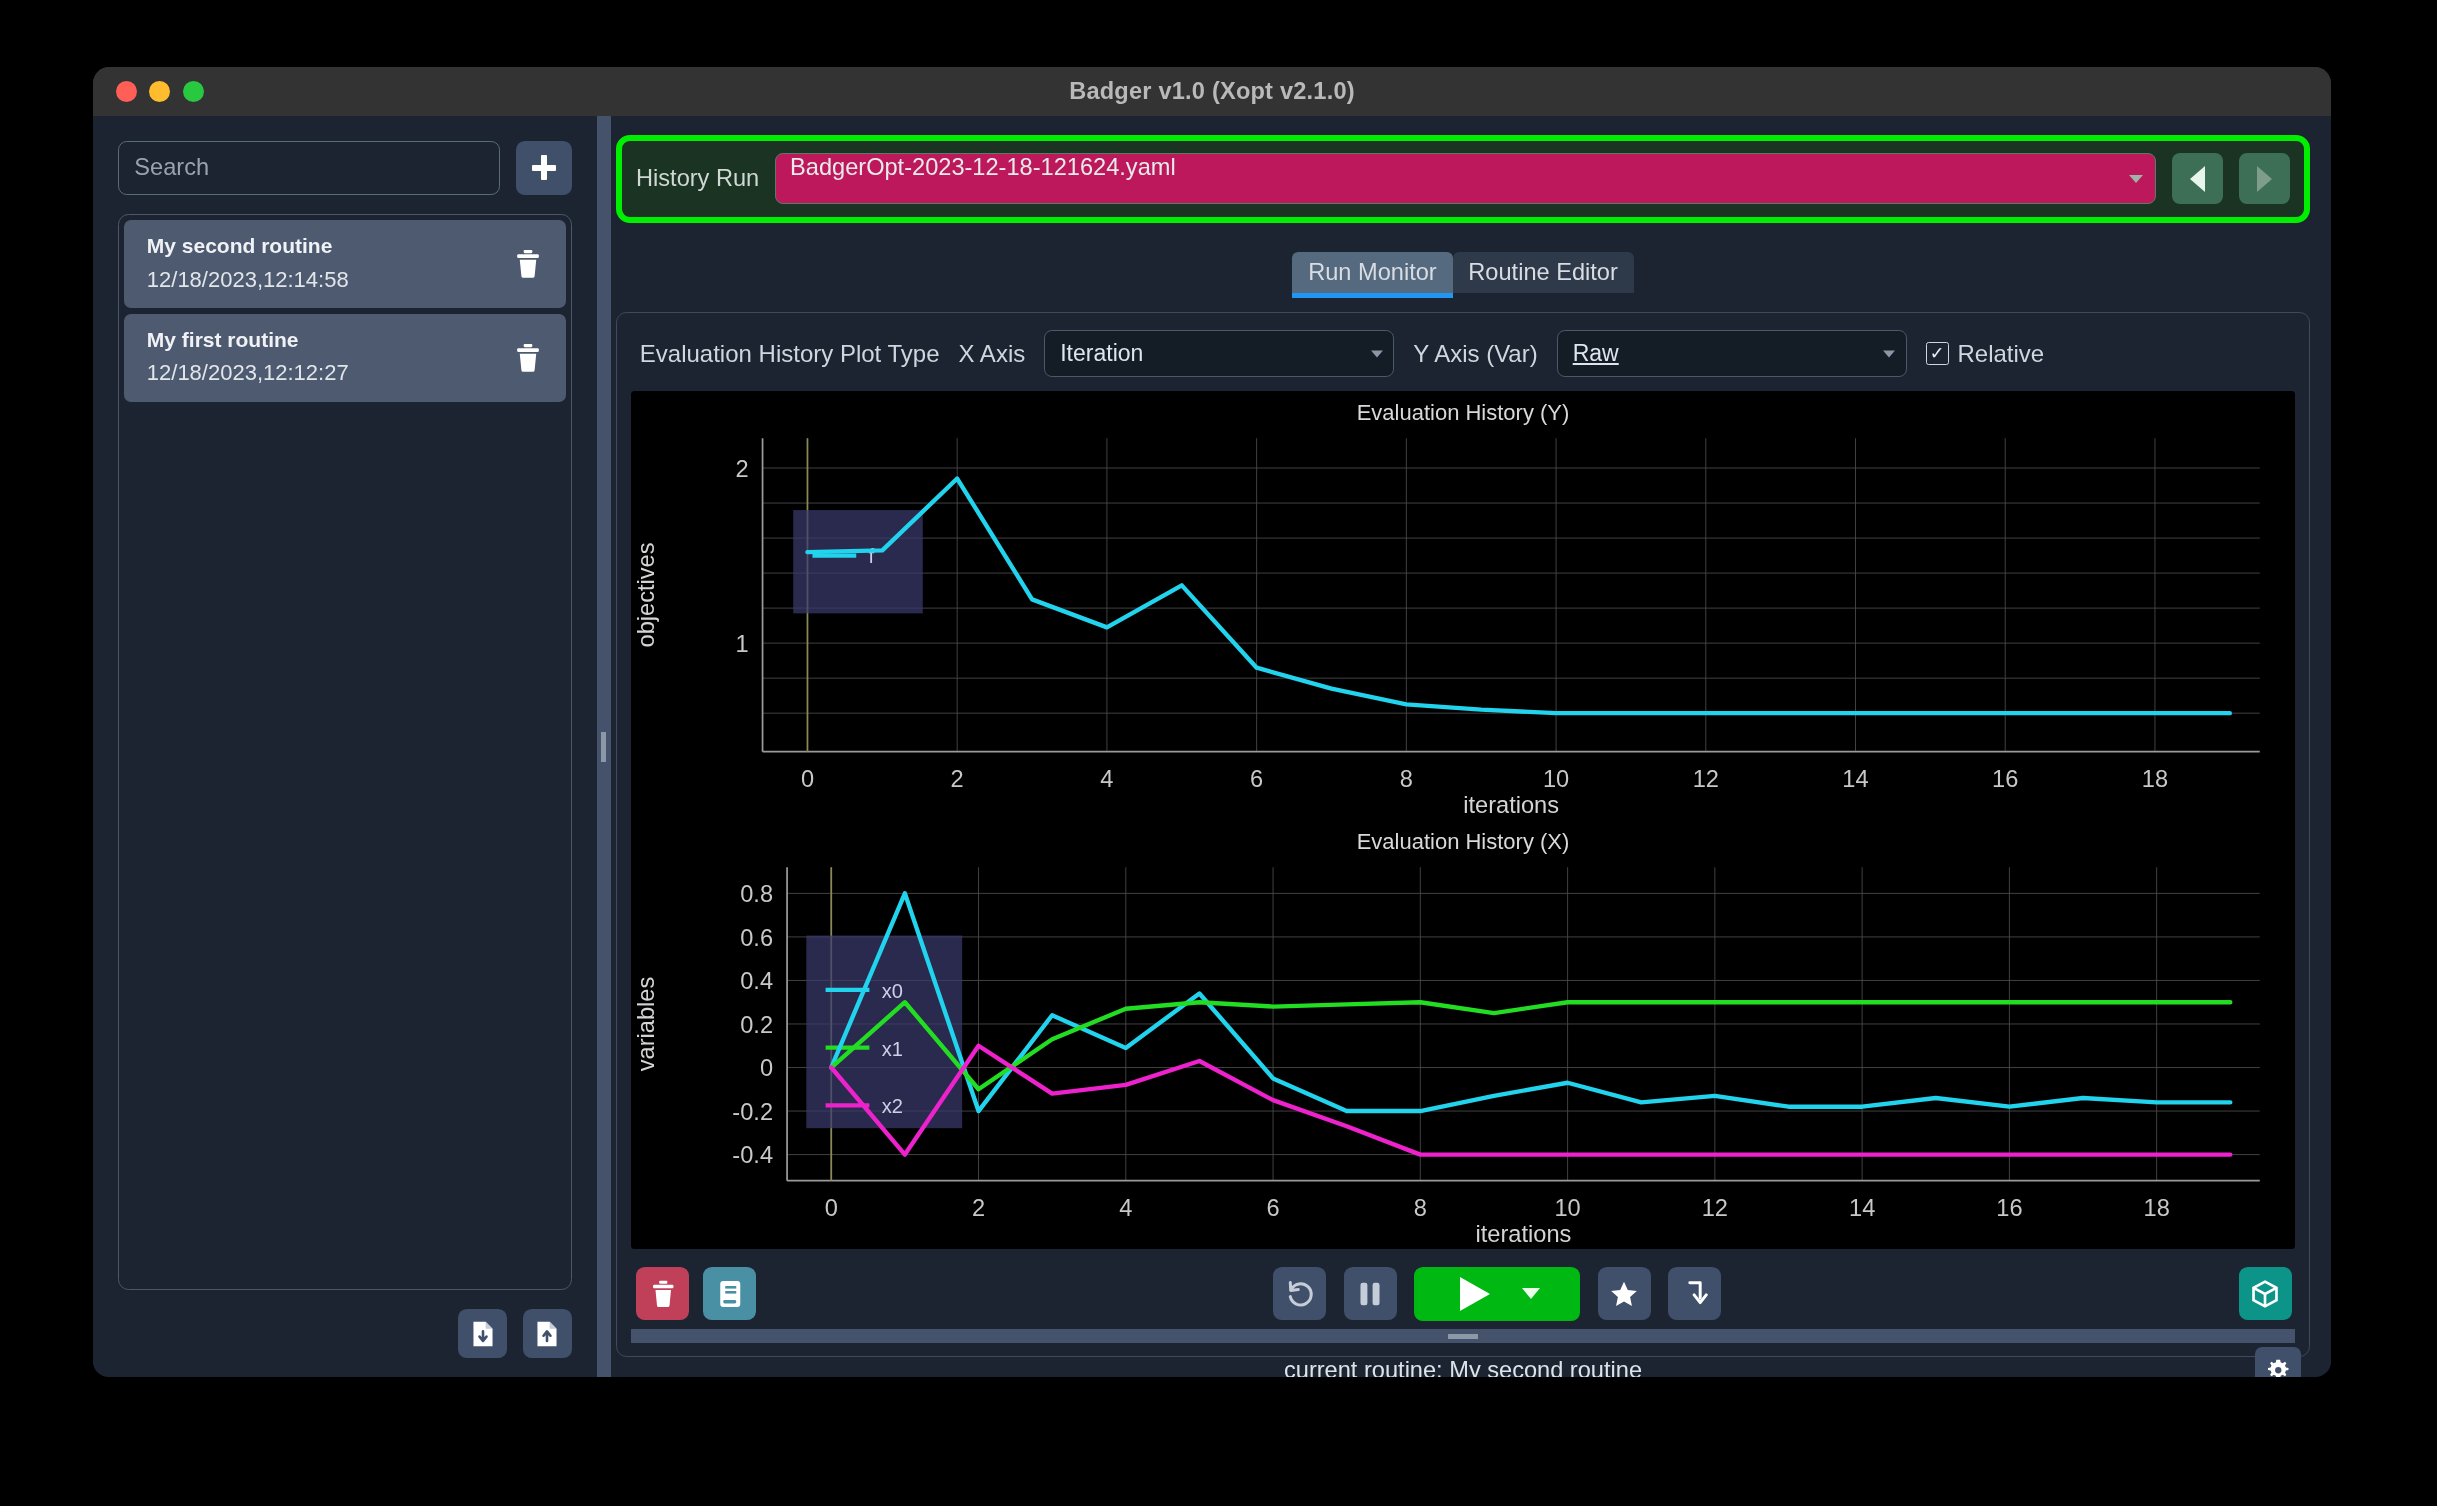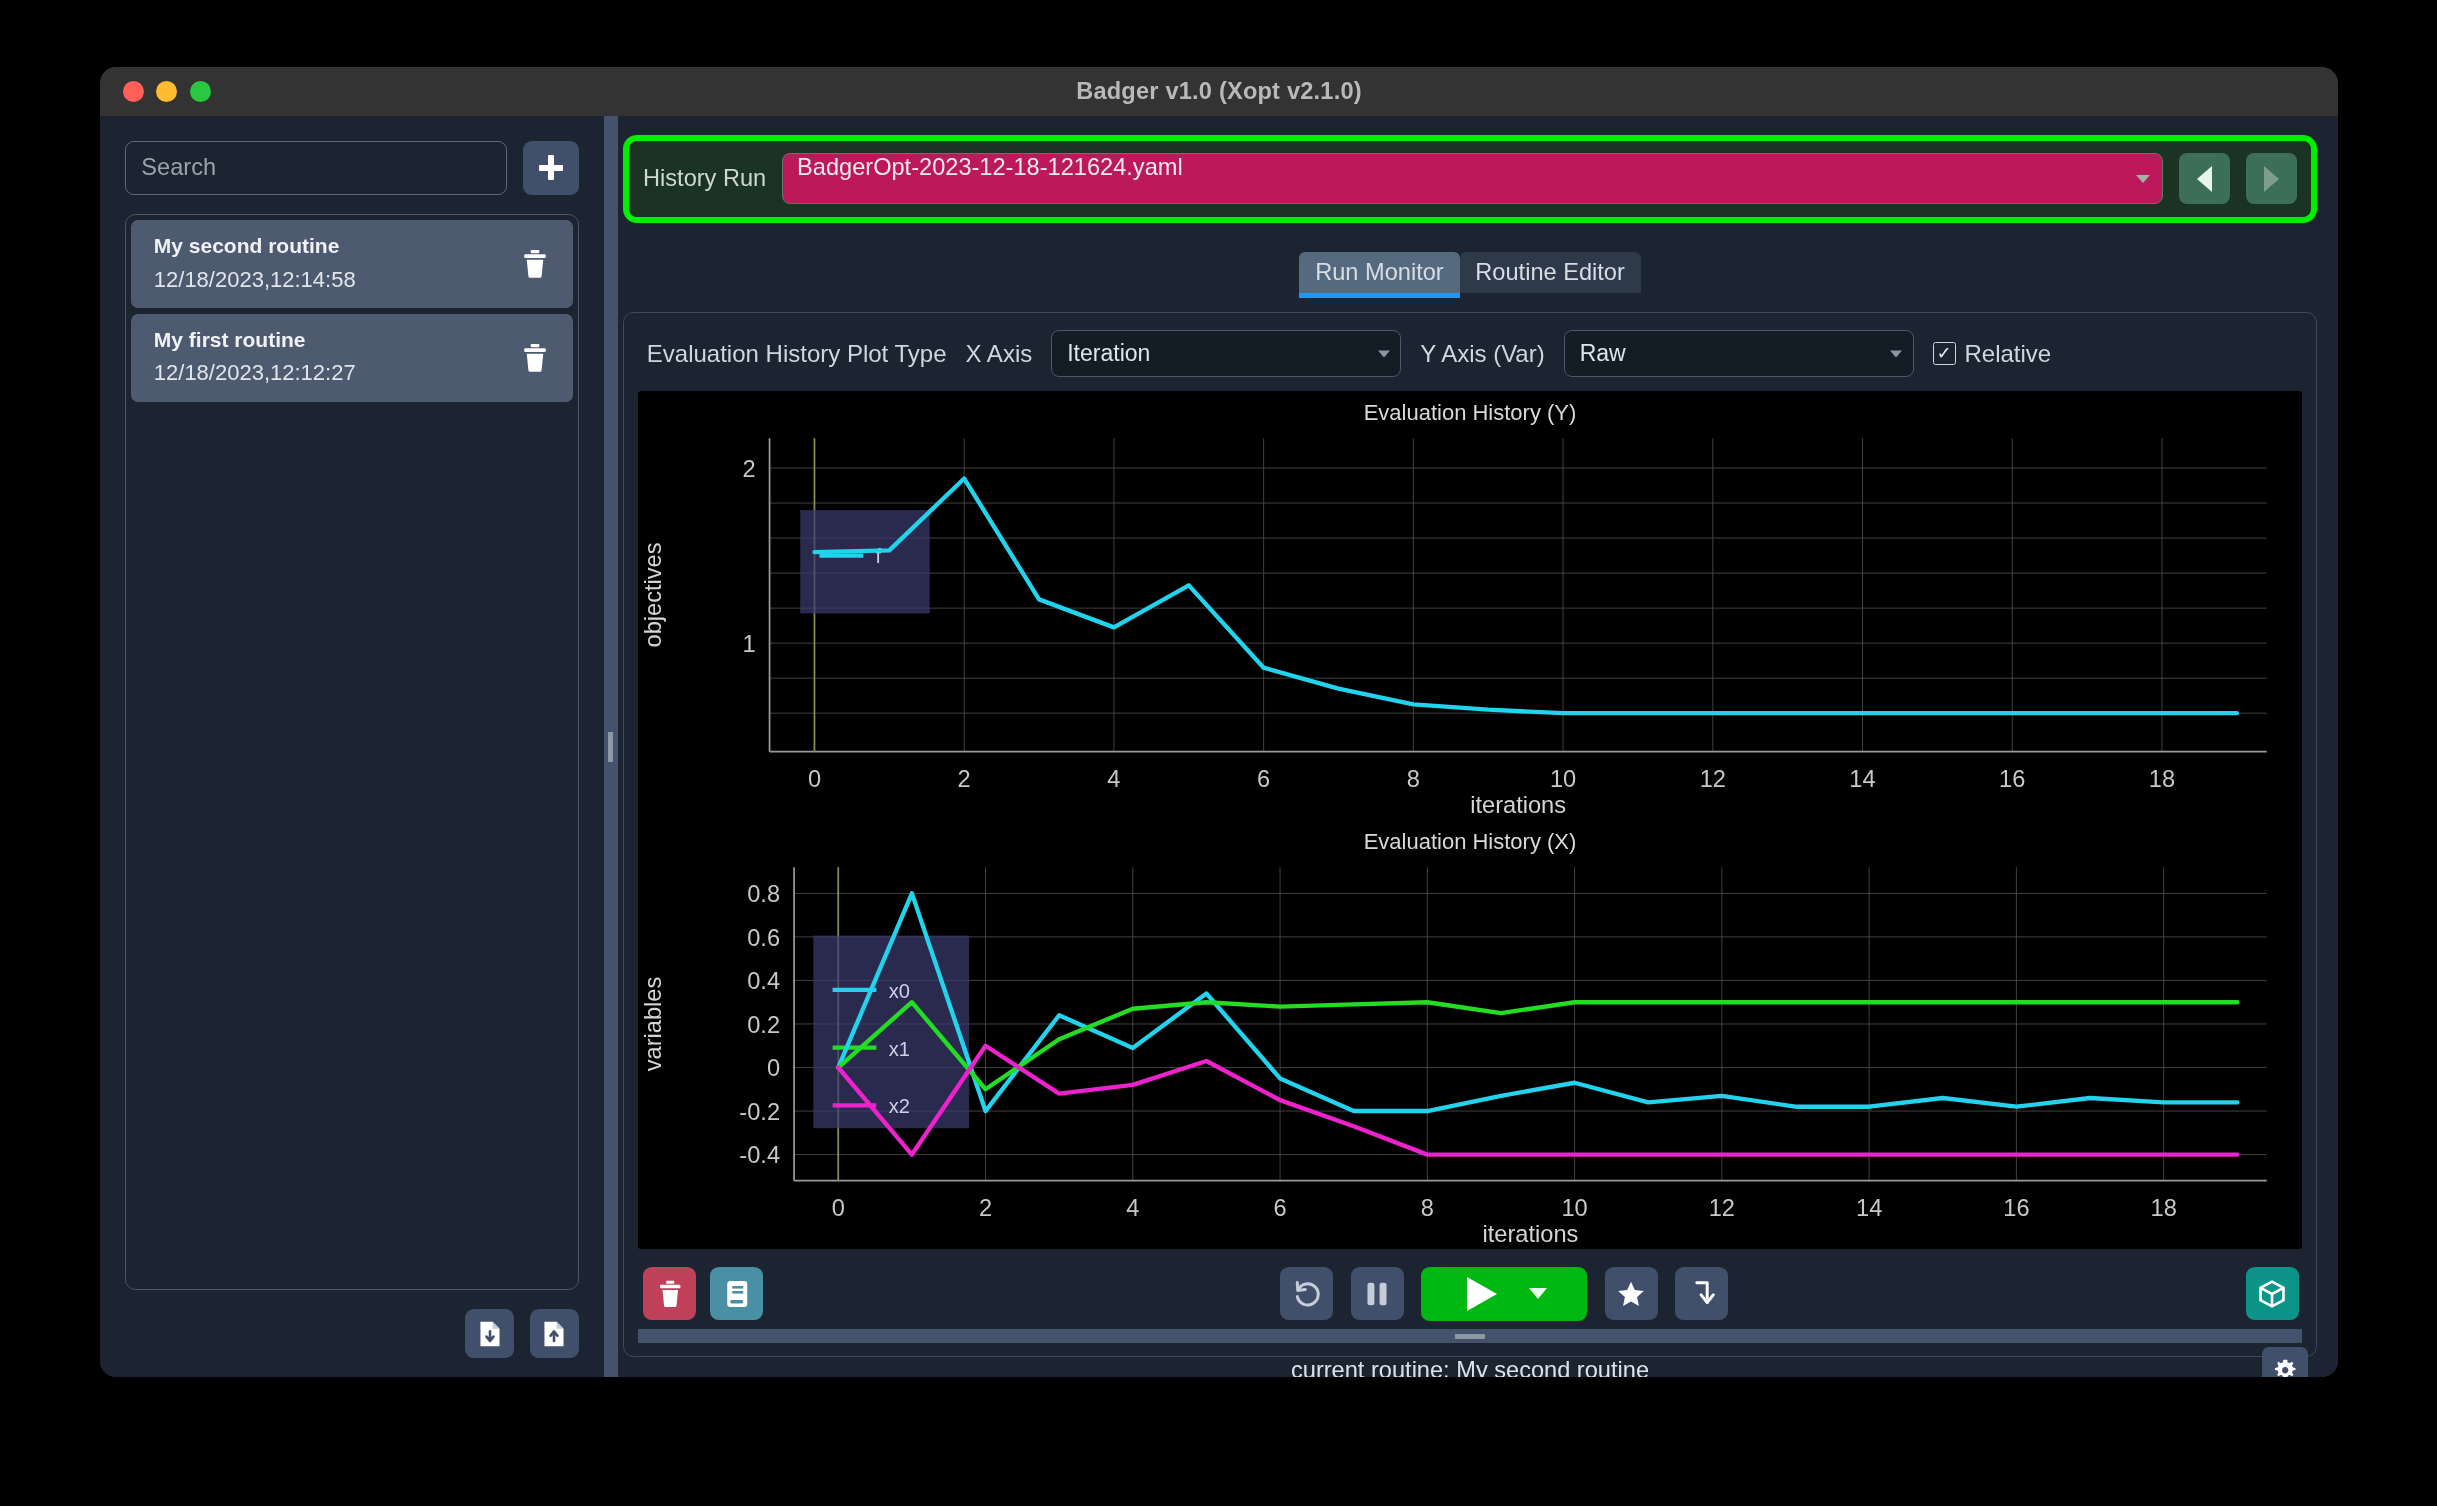--- a/index.html
+++ b/index.html
@@ -6,21 +6,21 @@
     margin: 0; padding: 0;
     background: #000000;
     width: 2438px; height: 1506px;
     overflow: hidden;
     font-family: "Liberation Sans", sans-serif;
   }
   #root { position: relative; width: 2438px; height: 1506px; background: #000; }
 
   
   .window {
-    position: absolute; left: 100px; top: 67px;
+    position: absolute; left: 93px; top: 67px;
     width: 2238px; height: 1310px;
     background: #1b2430;
     border-radius: 15.8px;
     box-shadow: 0 8.8px 35px rgba(0,0,0,0.7);
     overflow: hidden;
   }
   .titlebar {
     position: relative;
     height: 49px;
     background: #333333;
@@ -218,21 +218,21 @@
   }
   .combo-dark .caret {
     position: absolute; right: 10.5px; top: 50%;
     width: 0; height: 0;
     border-left: 6.1px solid transparent;
     border-right: 6.1px solid transparent;
     border-top: 7.9px solid #8b97a6;
     transform: translateY(-50%);
   }
   .cb-x { width: 350px; }
-  .cb-y { width: 350px; }
+  .cb-y { width: 350px; text-decoration: underline; }
   .relcheck { display: flex; align-items: center; gap: 8.8px; cursor: pointer; }
   .cbox {
     width: 21px; height: 21px; border: 1.8px solid #cfd6de; border-radius: 2.6px;
     display: flex; align-items: center; justify-content: center;
     color: #e8edf3; font-size: 17.5px; line-height: 1;
   }
 
   .plots {
     margin-top: 14px;
     background: #000000;

